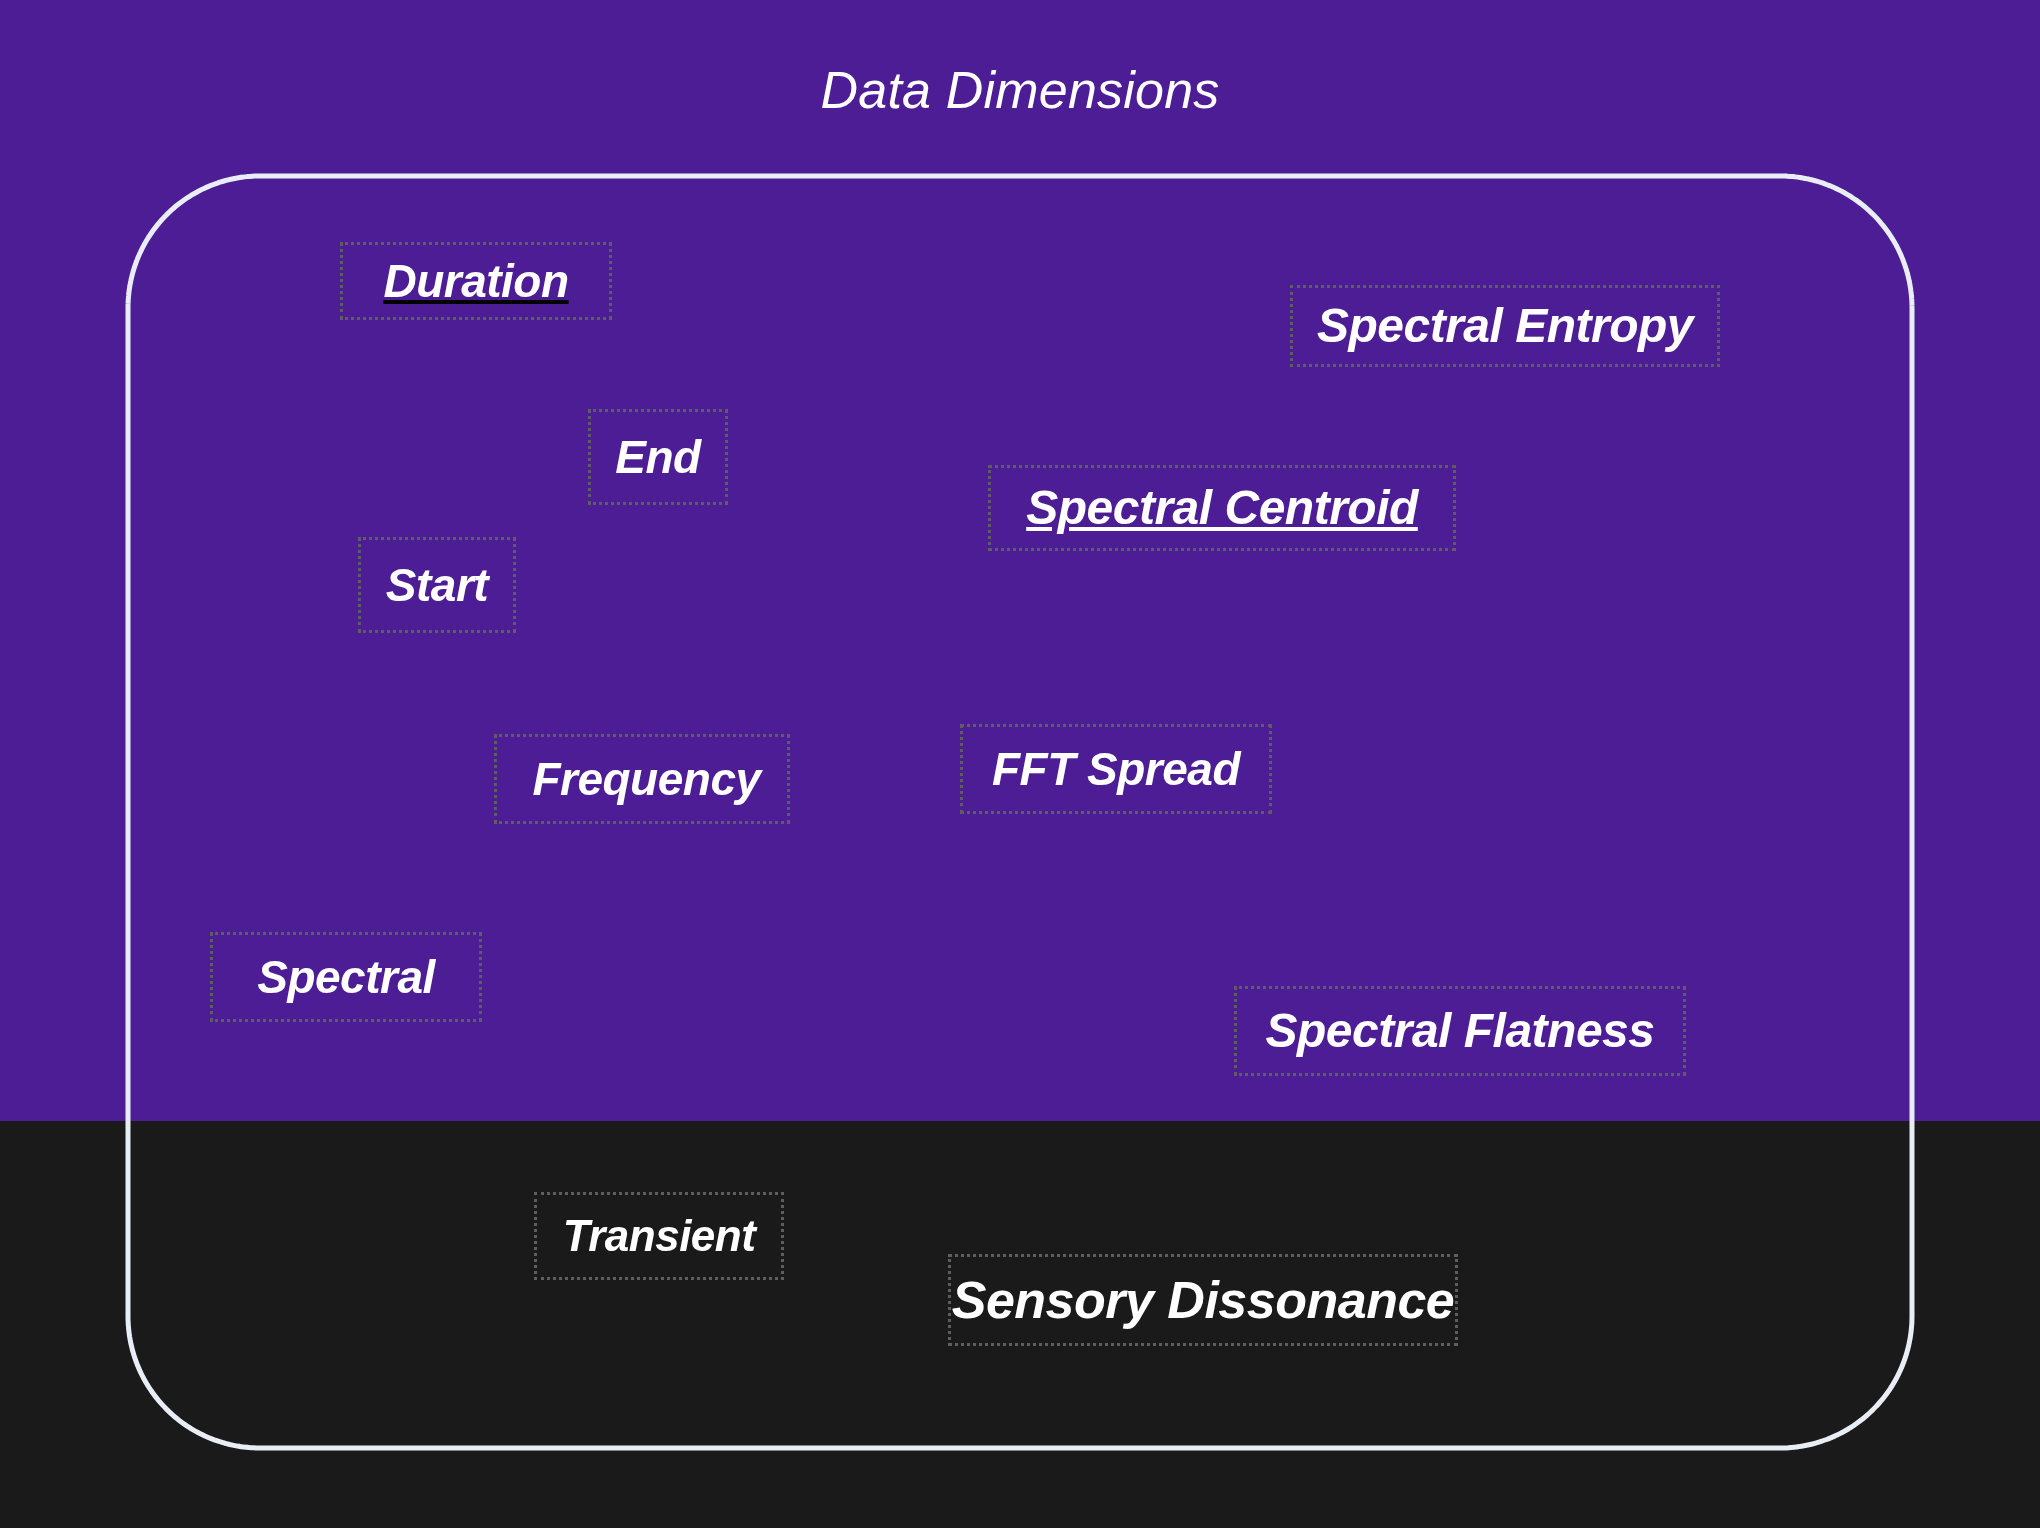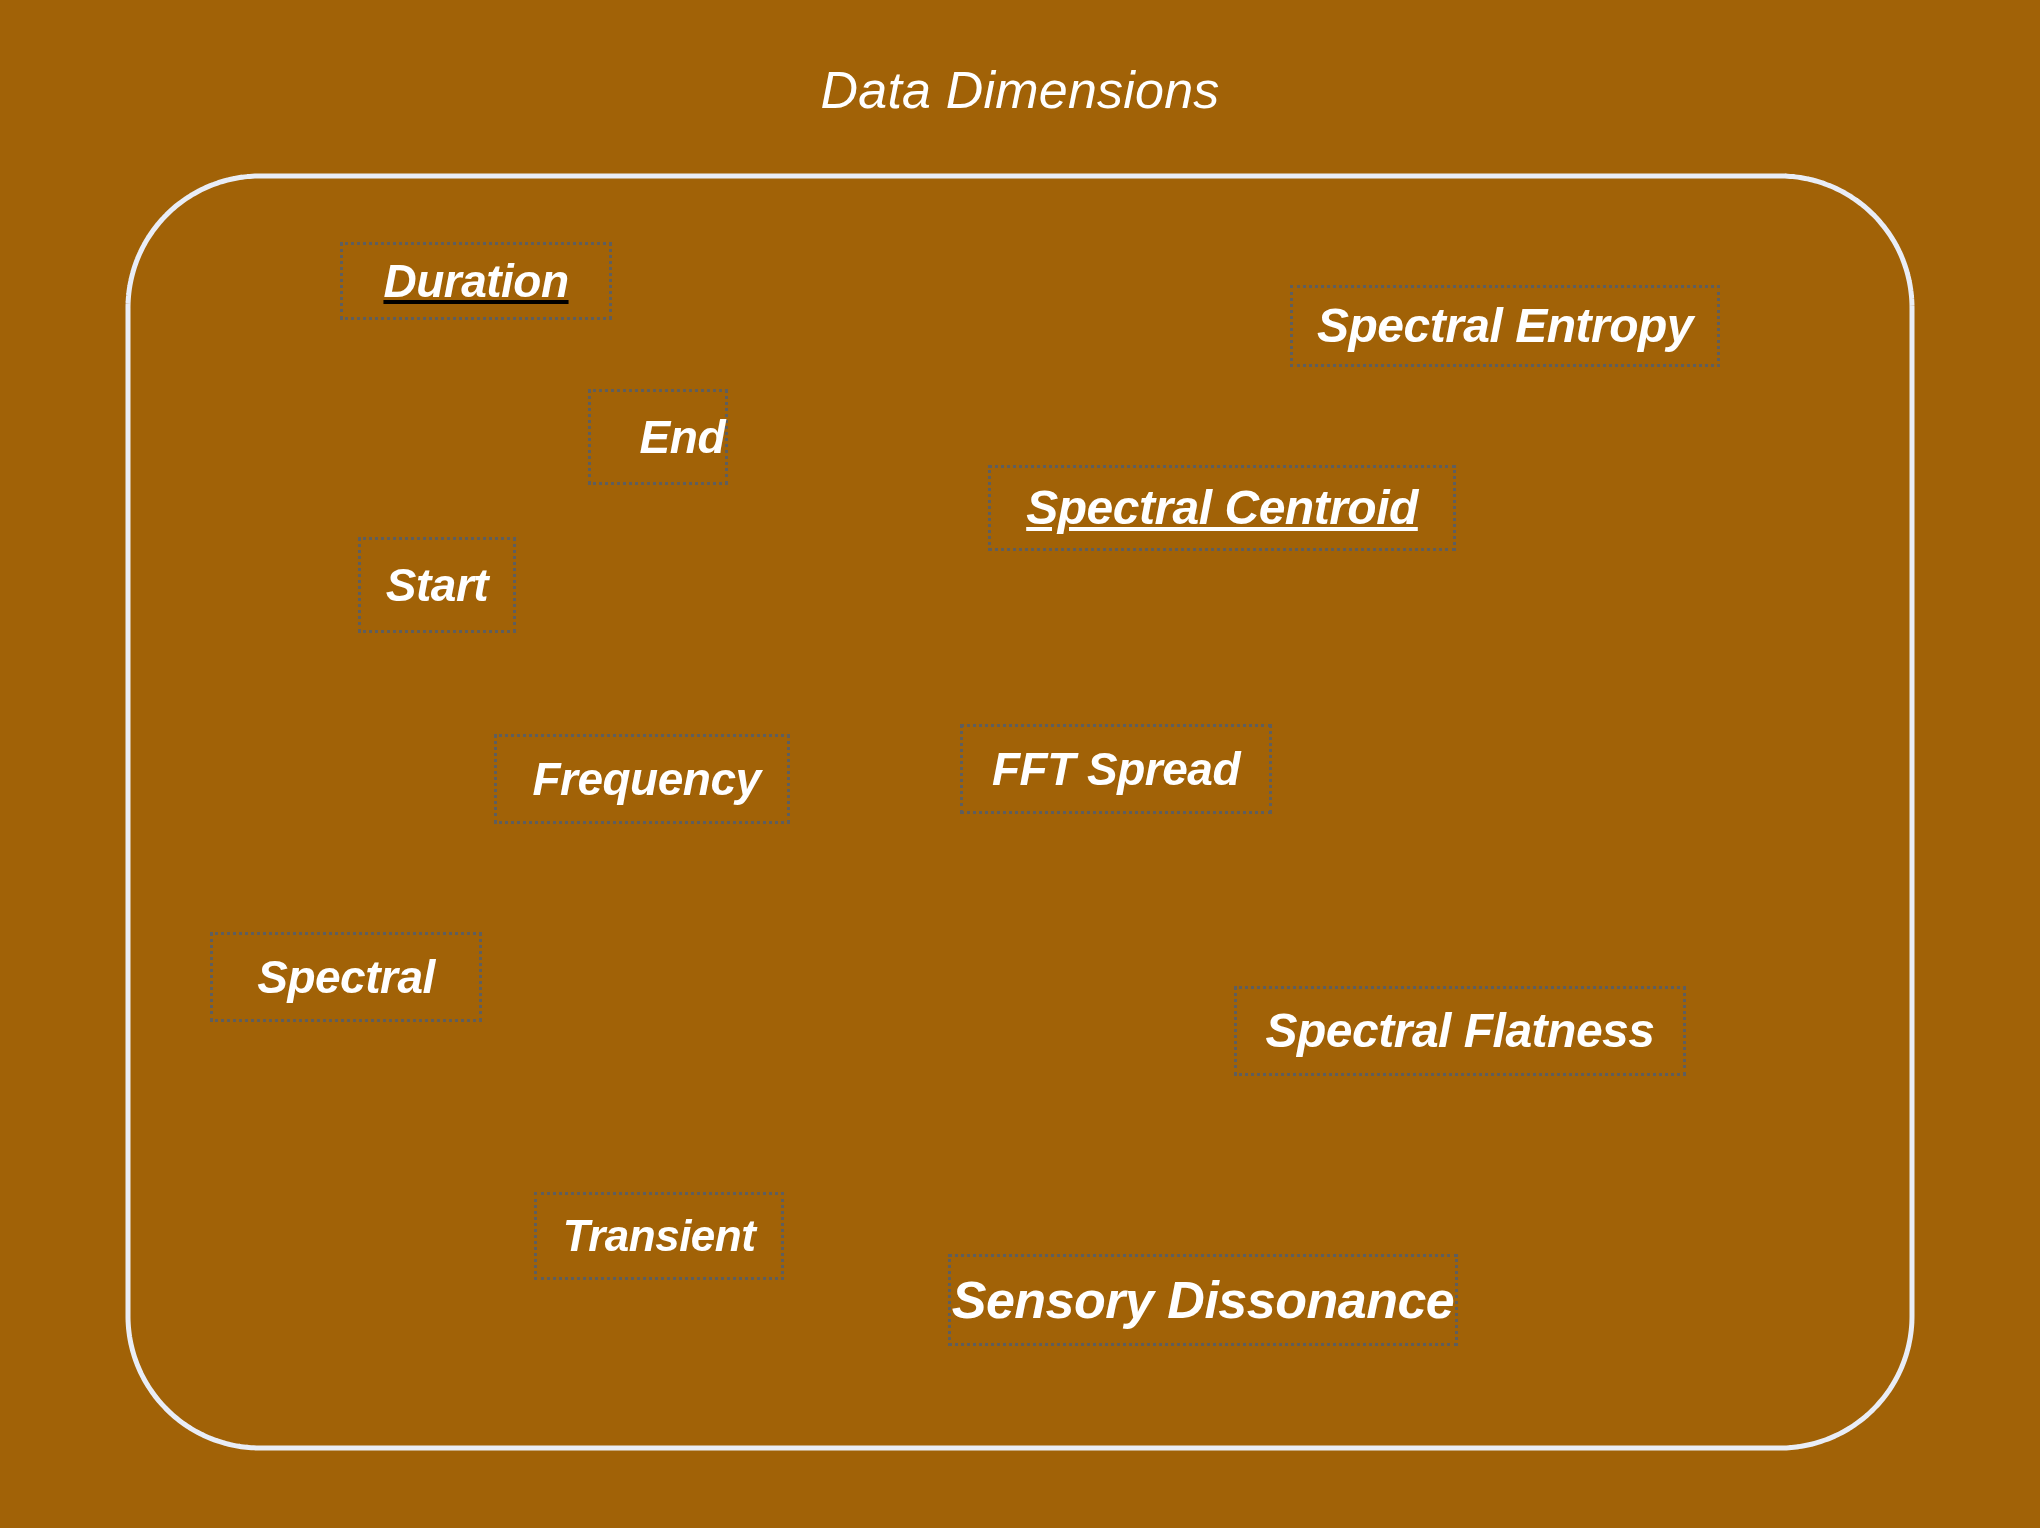--- a/index.html
+++ b/index.html
@@ -11,22 +11,22 @@
     width: 2040px;
     height: 1528px;
     overflow: hidden;
     font-family: "Liberation Sans", sans-serif;
     -webkit-font-smoothing: antialiased;
   }
 
   #stage {
     position: relative;
     width: 2040px;
-    height: 1528px;
-    background: #a16207;
+    height: 1121px;
+    background: #4c1d95;
   }
 
   
   #chart-title {
     position: absolute;
     left: 0;
     top: 60px;
     width: 2040px;
     text-align: center;
     font-family: "Liberation Sans", sans-serif;
@@ -93,21 +93,21 @@
     </svg>
   </div>
 
   <div id="labels-layer">
       <div class="word-label" style="left: 340px; top: 242px; width: 272px; height: 78px; border-color: rgb(94, 94, 94); text-decoration: underline;">
         <span class="word-text" style="font-size: 46px; color: rgb(255, 255, 255);">Duration</span>
       </div>
       <div class="word-label" style="left: 1290px; top: 285px; width: 430px; height: 82px; border-color: rgb(94, 94, 94);">
         <span class="word-text" style="font-size: 48px; color: rgb(255, 255, 255);">Spectral Entropy</span>
       </div>
-      <div class="word-label" style="left: 588px; top: 389px; width: 140px; height: 96px; border-color: rgb(94, 94, 94); justify-content: flex-end;">
+      <div class="word-label" style="left: 588px; top: 409px; width: 140px; height: 96px; border-color: rgb(94, 94, 94);">
         <span class="word-text" style="font-size: 46px; color: rgb(255, 255, 255);">End</span>
       </div>
       <div class="word-label" style="left: 988px; top: 465px; width: 468px; height: 86px; border-color: rgb(94, 94, 94);">
         <span class="word-text" style="font-size: 48px; color: rgb(255, 255, 255); text-decoration: underline;">Spectral Centroid</span>
       </div>
       <div class="word-label" style="left: 358px; top: 537px; width: 158px; height: 96px; border-color: rgb(94, 94, 94);">
         <span class="word-text" style="font-size: 46px; color: rgb(255, 255, 255);">Start</span>
       </div>
       <div class="word-label" style="left: 494px; top: 734px; width: 296px; height: 90px; border-color: rgb(94, 94, 94);">
         <span class="word-text" style="font-size: 46px; color: rgb(255, 255, 255); margin-left: 9px;">Frequency</span>

